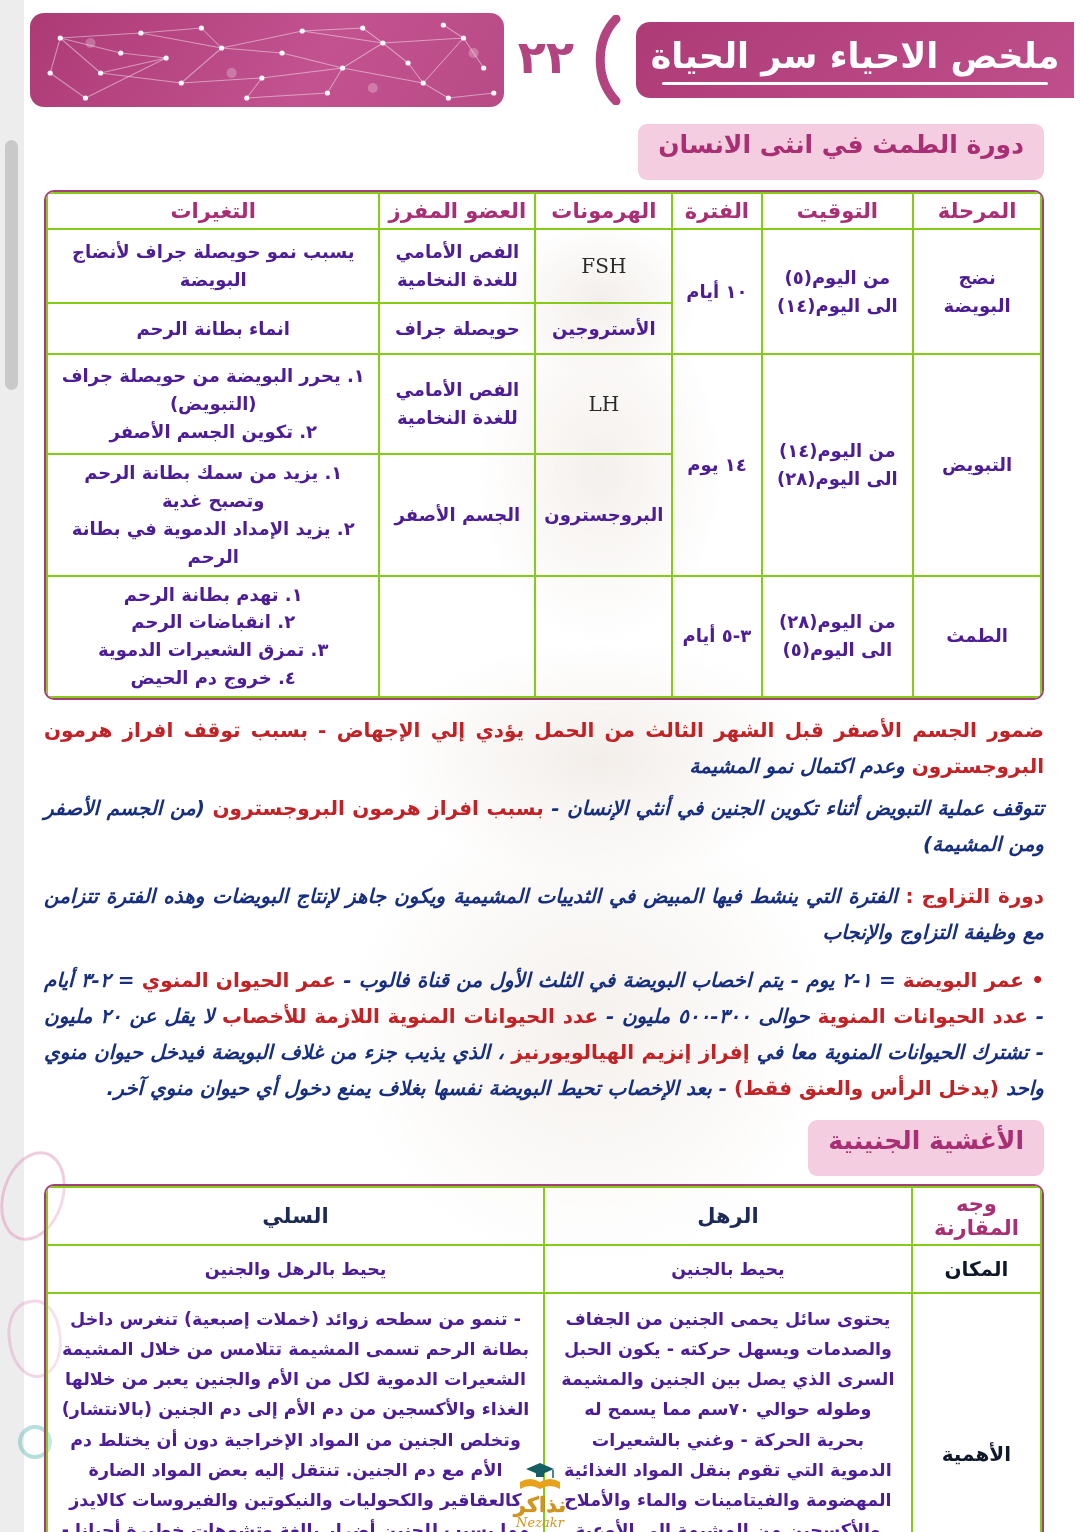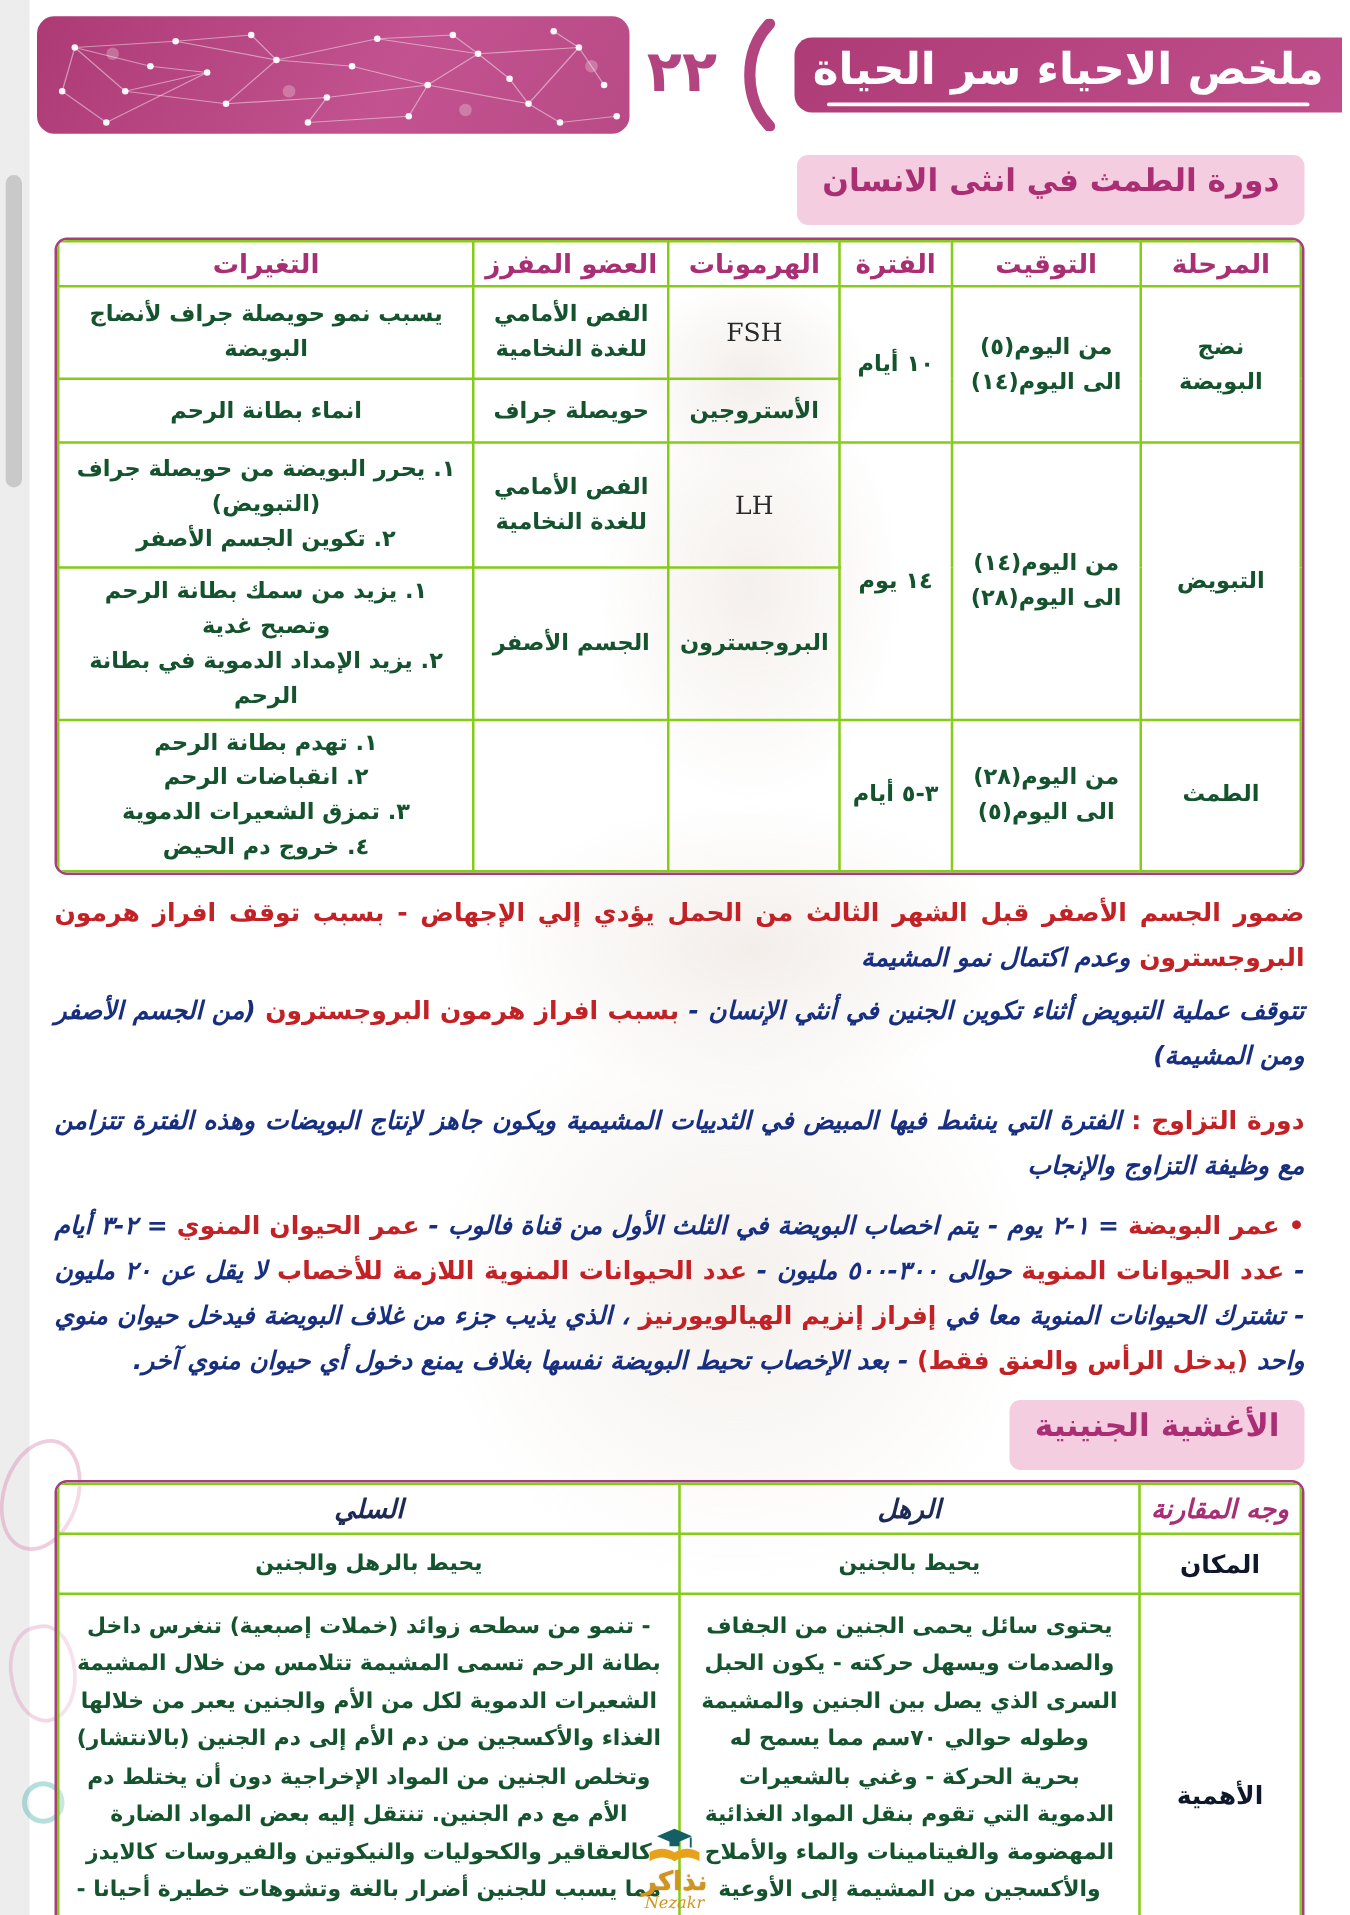--- a/index.html
+++ b/index.html
@@ -23,21 +23,21 @@
       radial-gradient(ellipse 340px 330px at 590px 1030px, rgba(233,224,216,.85), rgba(233,224,216,0) 72%);
   }
   .doodle { position:absolute; z-index:1; pointer-events:none; }
   .doodle1 { left:2px; top:1150px; width:62px; height:92px; border:3px solid rgba(222,141,184,.45); border-radius:50%; transform:rotate(18deg); }
   .doodle2 { left:8px; top:1300px; width:54px; height:78px; border:3px solid rgba(222,141,184,.35); border-radius:50% 40% 55% 45%; transform:rotate(-12deg); }
   .doodle3 { left:18px; top:1425px; width:34px; height:34px; border:4px solid rgba(91,181,178,.45); border-radius:50%; }
 
   
   .header { position:relative; z-index:2; display:flex; align-items:center; gap:14px; margin:12px 6px 0 30px; height:96px; }
   .title-box {
-    width:438px; height:60px; border-radius:14px 0 0 14px;
+    width:438px; height:76px; border-radius:14px 0 0 14px;
     background:linear-gradient(135deg,#ad3b76,#bf4f8c);
     display:flex; flex-direction:column; justify-content:center; align-items:center; flex:none;
   }
   .title-text { color:#ffffff; font-weight:bold; font-size:35px; letter-spacing:0; }
   .title-underline { width:88%; height:3px; background:#ffffff; border-radius:2px; margin-top:6px; }
   .crescent { flex:none; }
   .page-number { flex:none; color:#b2447f; font-weight:bold; font-size:46px; padding-bottom:6px; }
   .banner {
     flex:1; height:94px; border-radius:14px; position:relative; overflow:hidden;
     background:linear-gradient(120deg,#ac3a75,#c25390 60%,#b84a86);
@@ -47,38 +47,38 @@
   
   .content { position:relative; z-index:2; padding:0 36px 0 44px; }
   .badge {
     width:max-content; margin-top:16px; background:#f4cde0; color:#a92e73;
     font-weight:bold; font-size:25px; padding:6px 20px 21px; border-radius:9px;
   }
   .tbl-wrap { margin-top:10px; border:2px solid #a63e7c; border-radius:10px; overflow:hidden; background:rgba(255,255,255,.25); }
   table.tbl { width:100%; border-collapse:collapse; }
   .tbl th, .tbl td { border:2px solid #84cc16; text-align:center; vertical-align:middle; padding:4px 8px; }
   .tbl th { color:#a92e73; font-weight:bold; font-size:21px; height:36px; }
-  .tbl td { color:#14532d; font-weight:bold; font-size:18px; line-height:1.55; }
+  .tbl td { color:#4c1d95; font-weight:bold; font-size:18px; line-height:1.55; }
   td.latin { font-family:"DejaVu Serif", serif; font-weight:normal; font-size:20px; color:#2a2a2a; }
   .r-m1 > td:last-child, .r-m1 td { height:74px; }
   .r-m2 td { height:51px; }
   .r-o1 td { height:100px; }
   .r-o2 td { height:92px; }
   .r-men td { height:120px; }
 
   .note { font-size:20px; font-weight:bold; line-height:1.8; text-align:justify; margin-top:12px; }
   .note + .note { margin-top:6px; }
   .red { color:#c22126; }
   .blue { color:#172f7e;font-style:italic; }
 
   
   table.tbl2 td { font-size:17.5px; }
   .tbl2 .hdr-dark { color:#1c2a55; }
   .tbl2 .aspect { color:#0f172a; font-size:20px; }
-  .t2-head th { height:40px;font-style:italic; }
+  .t2-head th { height:40px; }
   .t2-loc td { height:48px; }
   .t2-imp td { vertical-align:top; padding:10px 13px; line-height:1.72; }
   .cell-center { text-align:center; }
   .cell-justify { text-align:justify; }
 
   
   .footer { position:absolute; bottom:2px; left:0; right:0; text-align:center; z-index:3; line-height:1.05; }
   .logo-icon { display:block; margin:0 auto; }
   .logo-ar { color:#d2951c; font-size:21px; font-weight:bold; text-shadow:0 0 1px #9a6d10; }
   .logo-en { color:#d2951c; font-size:13px; font-style:italic; font-family:"DejaVu Serif", serif; }

